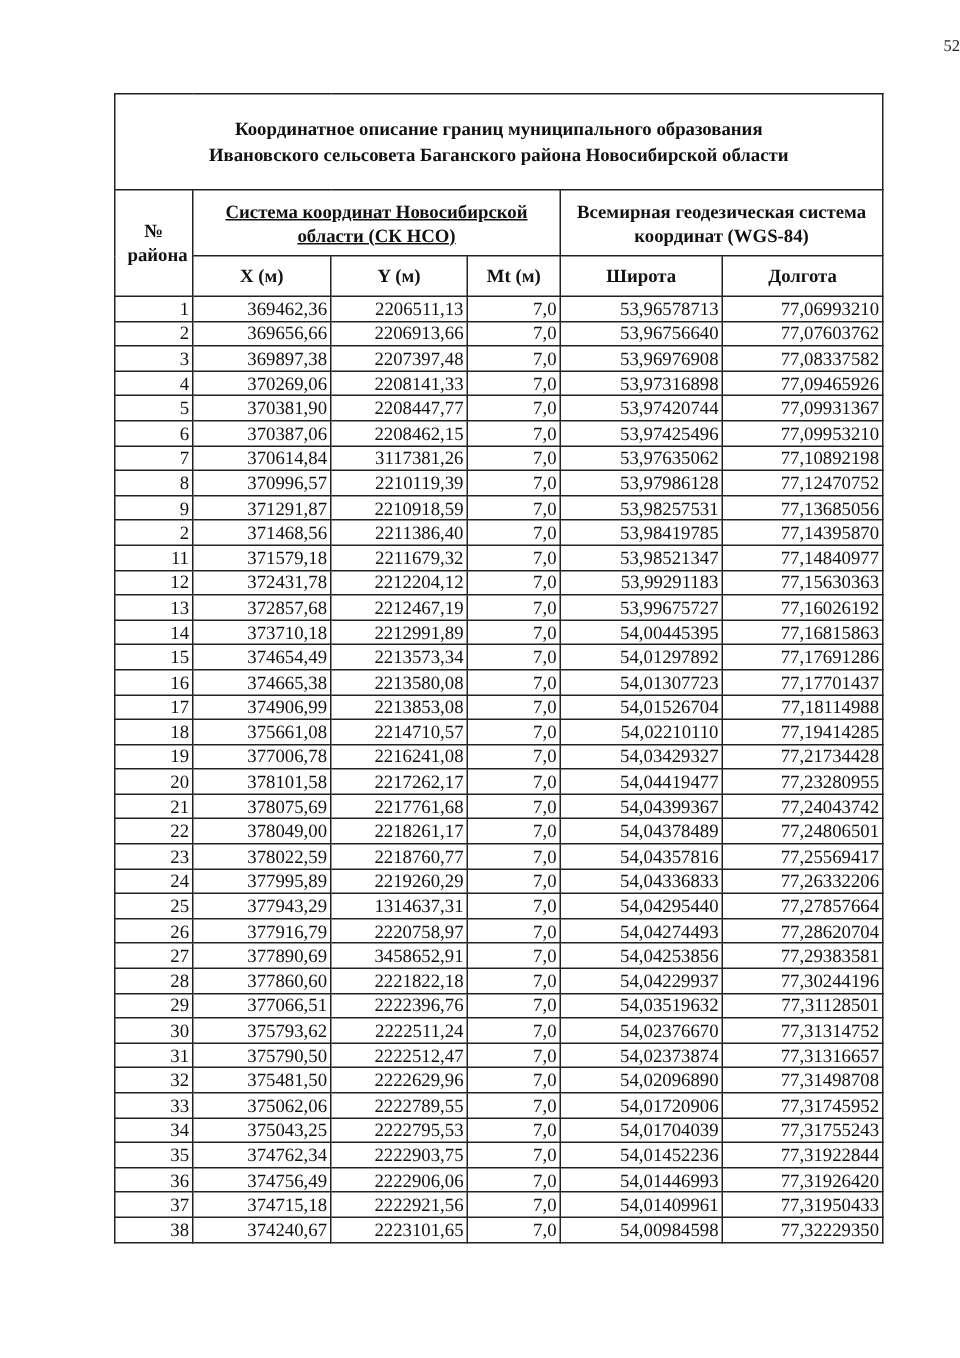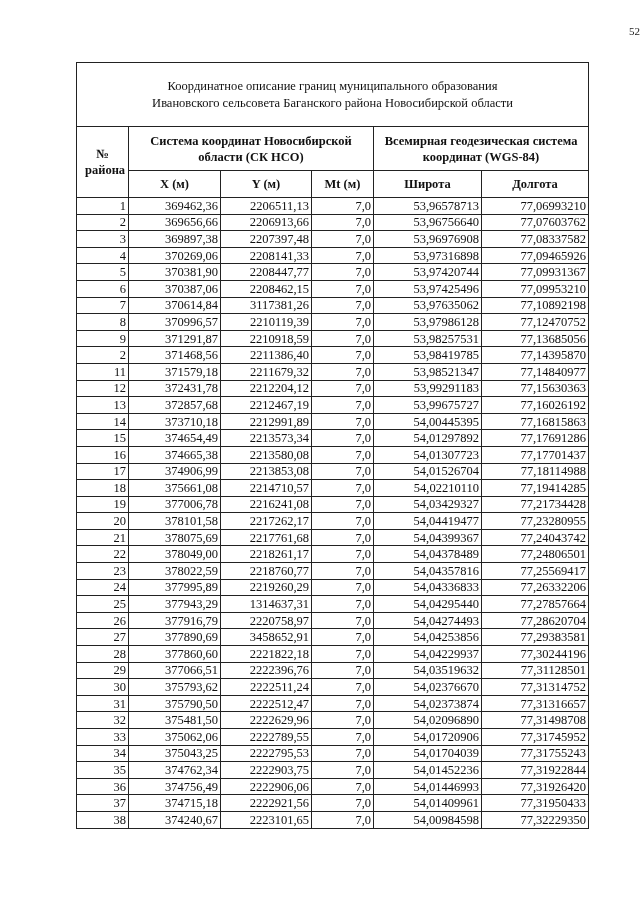--- a/index.html
+++ b/index.html
@@ -1,20 +1,20 @@
 <!DOCTYPE html>
 <html><head>
 <meta charset="utf-8">
 <style>
   html, body { margin: 0; padding: 0; background: #ffffff; }
   body { width: 640px; height: 905px; position: relative; overflow: hidden; font-family: "Liberation Serif", serif; color: #111; }
   .page-number { position: absolute; top: 25px; left: 0; width: 640px; text-align: right; font-family: Liberation Serif, serif; font-size: 11px; color: #222; }
   table { position: absolute; left: 76px; top: 62px; width: 512px; border-collapse: collapse; table-layout: fixed; }
   td, th { border: 1px solid #222; padding: 0; }
-  .title-cell { height: 63px; text-align: center; font-weight: normal; font-size: 12.5px; line-height: 17px; }
+  .title-cell { height: 63px; text-align: center; font-weight: bold; font-size: 12.5px; line-height: 17px; }
   .hdr { font-weight: bold; font-size: 12.5px; text-align: center; line-height: 16px; }
   .grp { height: 44px; }
   .sub { height: 27px; }
   tbody td { height: 15.6px; font-size: 12.5px; text-align: right; padding-right: 2px; line-height: 14px; white-space: nowrap; }
   col.c-num { width: 52px; }
   col.c-x { width: 92px; }
   col.c-y { width: 91px; }
   col.c-mt { width: 62px; }
   col.c-lat { width: 108px; }
   col.c-lon { width: 107px; }
@@ -38,21 +38,21 @@
       <th colspan="6" class="title-cell">
         <div>Координатное описание границ муниципального образования</div>
         <div>Ивановского сельсовета Баганского района Новосибирской области</div>
       </th>
     </tr>
     <tr class="grp">
       <th rowspan="2" class="hdr">
         <div style="padding:0 8px;">№ района</div>
       </th>
       <th colspan="3" class="hdr">
-        <div style="padding:0 14px;">Системa координат Новосибирской области (СК НСО)</div>
+        <div style="padding:0 14px;text-decoration:underline;">Системa координат Новосибирской области (СК НСО)</div>
       </th>
       <th colspan="2" class="hdr">
         <div style="padding:0 6px;">Всемирная геодезическая система координат (WGS-84)</div>
       </th>
     </tr>
     <tr class="sub">
       <th class="hdr">X (м)</th>
       <th class="hdr">Y (м)</th>
       <th class="hdr">Mt (м)</th>
       <th class="hdr">Широта</th>

